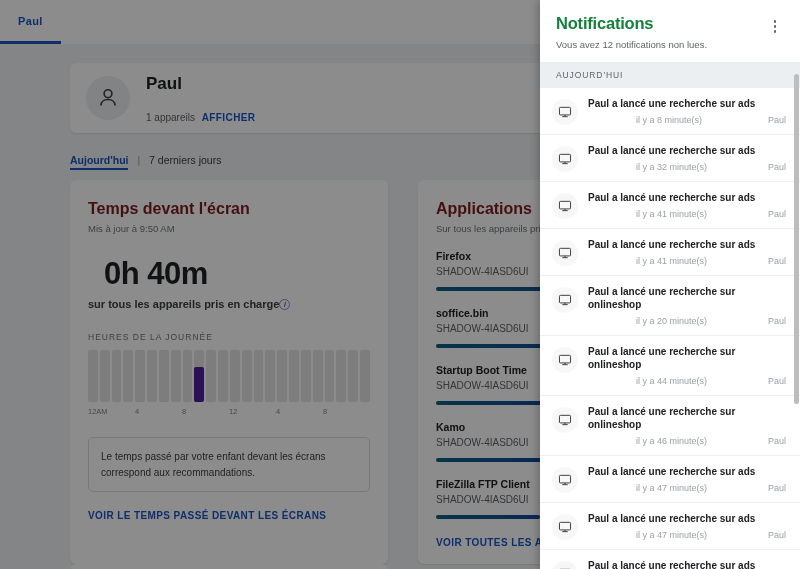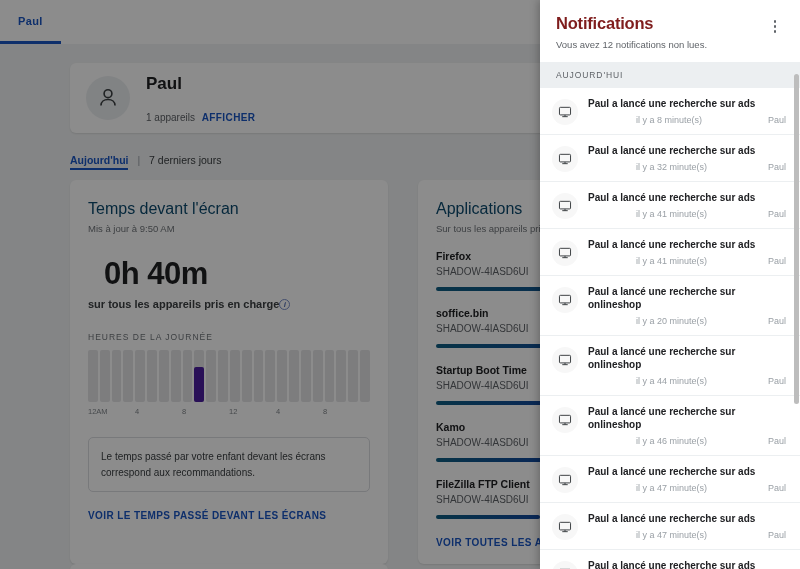--- a/index.html
+++ b/index.html
@@ -58,21 +58,21 @@
   .range-row .active { color: #1a56c4; font-weight: bold; border-bottom: 2px solid #1a56c4; padding-bottom: 2px; cursor: pointer; }
   .range-row .sep { margin: 0 6px; color: #9aa0a6; }
   .range-row .other { color: #3c4043; cursor: pointer; margin-top: 24px; }
 
   .cards { position: absolute; top: 136px; left: 70px; right: -40px; display: flex; gap: 30px; }
   .card { background: #fff; border-radius: 6px; box-shadow: 0 1px 2px rgba(0,0,0,.10); }
   .col-left { width: 318px; flex: none; }
   .col-right { width: 318px; flex: none; }
 
   .card-pad { padding: 20px 18px 14px 18px; }
-  .card-title { font-size: 16px; font-weight: normal; color: #0c4a6e; }
+  .card-title { font-size: 16px; font-weight: bold; color: #7f1d1d; }
   .card-sub { font-size: 9.5px; color: #70757a; margin-top: 5px; }
   .big-time { font-size: 31px; font-weight: bold; color: #202124; margin-top: 22px; letter-spacing: -.5px; margin-left: 16px; }
   .big-sub { font-size: 11px; font-weight: bold; color: #3c4043; margin-top: 6px; display: flex; align-items: center; }
   .info-dot {
     width: 11px; height: 11px; border-radius: 50%; border: 1px solid #7b8ec8;
     color: #5a72b5; font-size: 8px; display: inline-flex; align-items: center;
     justify-content: center; font-weight: bold; font-style: italic;
   }
   .chart-label { font-size: 8.5px; color: #70757a; letter-spacing: 1px; margin-top: 22px; }
 
@@ -106,21 +106,21 @@
   .scrim { position: absolute; inset: 0; background: rgba(0,0,0,.45); }
 
   
   .notif-panel {
     position: absolute; top: 0; right: 0; width: 260px; height: 569px;
     background: #ffffff; box-shadow: -2px 0 8px rgba(0,0,0,.25);
     display: flex; flex-direction: column; overflow: hidden;
   }
   .notif-head { padding: 14px 16px 12px 16px; display: flex; align-items: flex-start; flex: none; }
   .notif-head-text { flex: 1; }
-  .notif-title { font-size: 16.5px; font-weight: bold; color: #7f1d1d; letter-spacing: -.2px; }
+  .notif-title { font-size: 16.5px; font-weight: bold; color: #15803d; letter-spacing: -.2px; }
   .notif-sub { font-size: 9.5px; color: #5f6368; margin-top: 6px; }
   .kebab { width: 18px; display: flex; flex-direction: column; align-items: center;
            gap: 2.5px; padding-top: 6px; cursor: pointer; flex: none; }
   .kebab span { width: 2.5px; height: 2.5px; border-radius: 50%; background: #5f6368; display: block; }
 
   .notif-section {
     background: #eceff1; font-size: 8.5px; color: #5f6368; letter-spacing: .9px;
     padding: 8px 16px; flex: none;
   }
   .notif-list { flex: 1; overflow-y: auto; }

